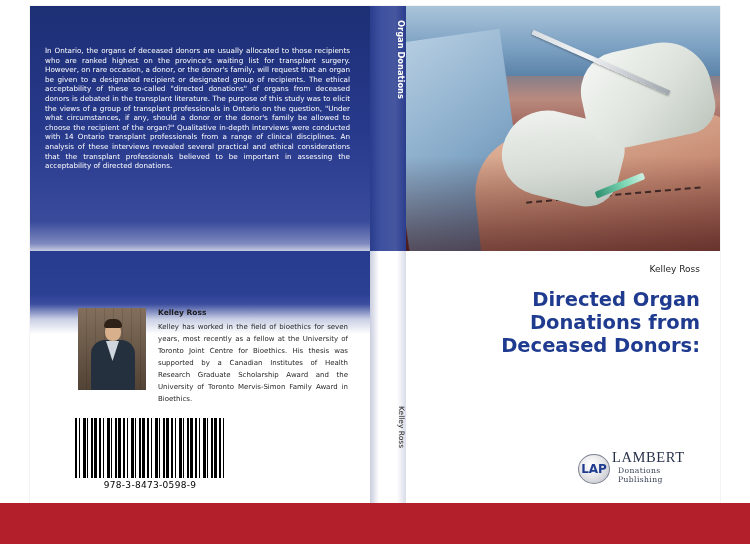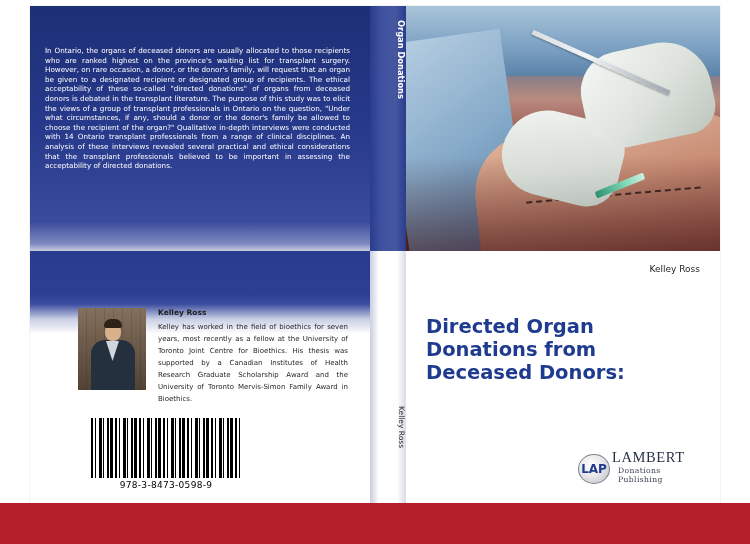--- a/index.html
+++ b/index.html
@@ -131,21 +131,21 @@
   }
   .author-bio {
     font-size: 7px;
     line-height: 12px;
     text-align: justify;
     color: #1f1f1f;
   }
   
   .barcode-area {
     position: absolute;
-    left: 61px;
+    left: 45px;
     top: 412px;
     width: 150px;
     height: 78px;
     background: #ffffff;
   }
   .barcode-bars {
     position: absolute;
     left: 0;
     top: 0;
     width: 150px;
@@ -308,26 +308,25 @@
     width: 294px;
     text-align: right;
     font-size: 9px;
     color: #1d1d1d;
   }
   .front-title {
     position: absolute;
     left: 20px;
     top: 282px;
     width: 274px;
-    text-align: left;
+    text-align: right;
     font-size: 19.5px;
     line-height: 23px;
     font-weight: bold;
     color: #1f3b8f;
-    margin-top: 27px;
   }
   .front-subtitle {
     position: absolute;
     left: 30px;
     top: 334px;
     width: 264px;
     text-align: right;
     font-size: 11px;
     line-height: 14.5px;
     color: #1f3b8f;

